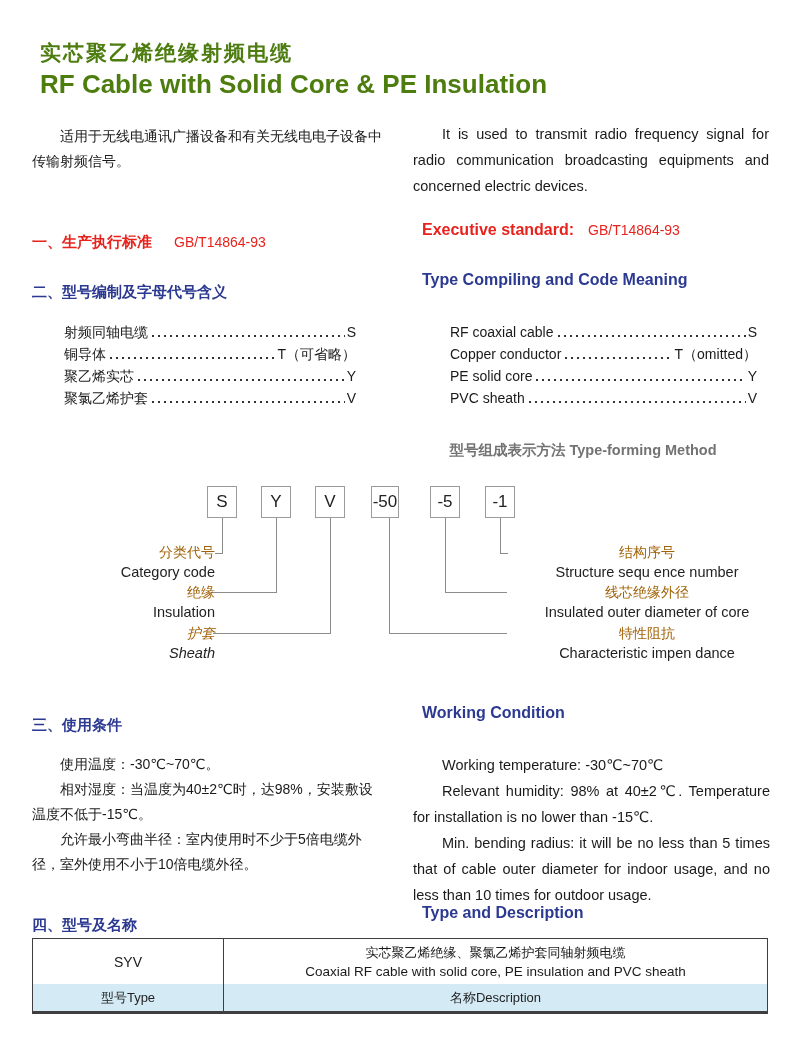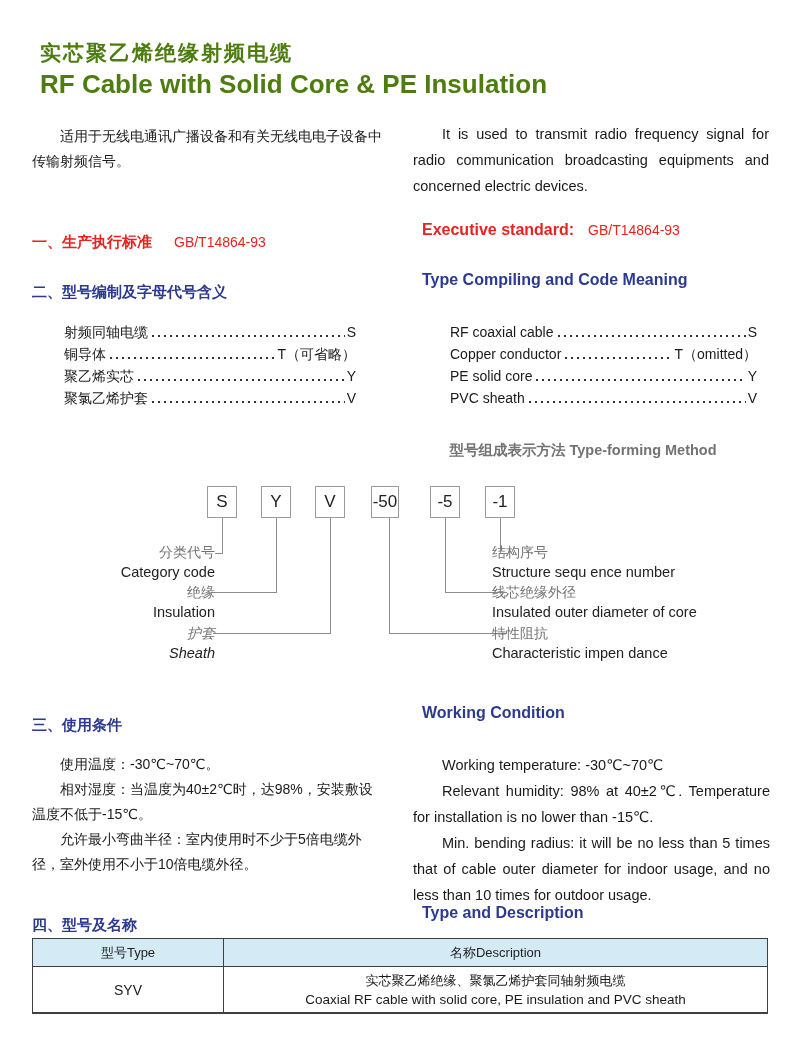--- a/index.html
+++ b/index.html
@@ -42,24 +42,24 @@
   
   .tf-heading { position: absolute; left: 400px; top: 441px; width: 366px;
                 text-align: center; font-size: 14.5px; font-weight: bold; color: #737373; }
   
   .codebox { position: absolute; top: 486px; height: 32px; width: 30px;
              border: 1px solid #9a9a9a; display: flex; align-items: center; justify-content: center;
              font-size: 17px; color: #222; background: #fff; }
   .vline { position: absolute; width: 1px; background: #8c8c8c; }
   .hline { position: absolute; height: 1px; background: #8c8c8c; }
   .dlab { position: absolute; }
-  .dlab .zh { font-size: 14px; line-height: 19px; color: #737373; }
+  .dlab .zh { font-size: 14px; line-height: 19px; color: #a16207; }
   .dlab .en { font-size: 14.5px; line-height: 20px; color: #222; }
   .dlab-left  { left: 0; width: 215px; text-align: right; }
-  .dlab-right { left: 492px; width: 270px; text-align: left; }
+  .dlab-right { left: 512px; width: 270px; text-align: center; }
   
   .wc-zh { position: absolute; left: 32px; top: 752px; width: 354px;
            font-size: 14px; line-height: 25px; }
   .wc-en { position: absolute; left: 413px; top: 752px; width: 357px;
            font-size: 14.5px; line-height: 26px; text-align: justify; }
   .wc-zh p, .wc-en p { text-indent: 2em; }
   
   .type-table { position: absolute; left: 32px; top: 938px; width: 736px;
                 border: 1px solid #3f3f3f; border-bottom-width: 2px; }
   .t-row { display: flex; }
@@ -206,26 +206,26 @@
     <p>Relevant humidity: 98% at 40±2℃. Temperature for installation is no lower than -15℃.</p>
     <p>Min. bending radius: it will be no less than 5 times that of cable outer diameter for indoor usage, and no less than 10 times for outdoor usage.</p>
   </div>
 
   <div class="sec-row h-blue" style="top:904px;">
     <div class="sec-zh">四、型号及名称</div>
     <div class="sec-en">Type and Description</div>
   </div>
 
   <div class="type-table">
-    <div class="t-row t-head">
-      <div class="t-c1">型号Type</div>
-      <div class="t-c2">名称Description</div>
-    </div>
     <div class="t-row t-body">
       <div class="t-c1">SYV</div>
       <div class="t-c2">
         <div class="t-desc-zh">实芯聚乙烯绝缘、聚氯乙烯护套同轴射频电缆</div>
         <div class="t-desc-en">Coaxial RF cable with solid core, PE insulation and PVC sheath</div>
       </div>
     </div>
+    <div class="t-row t-head">
+      <div class="t-c1">型号Type</div>
+      <div class="t-c2">名称Description</div>
+    </div>
   </div>
 
 </div>
 
 </body></html>

